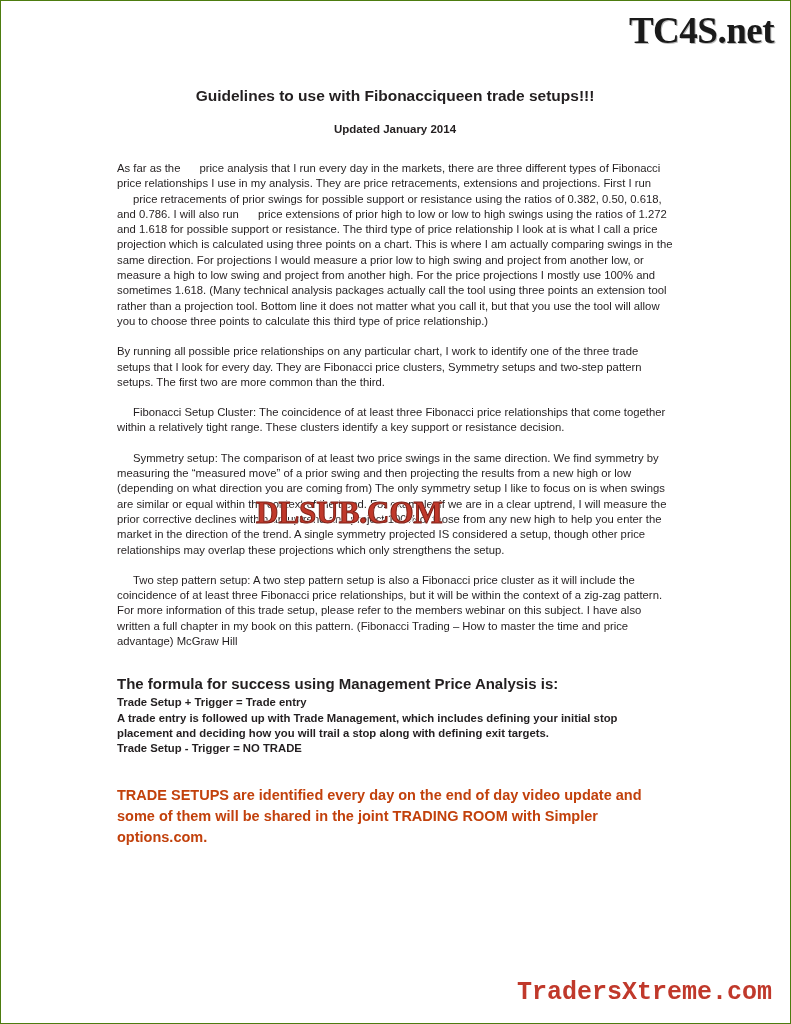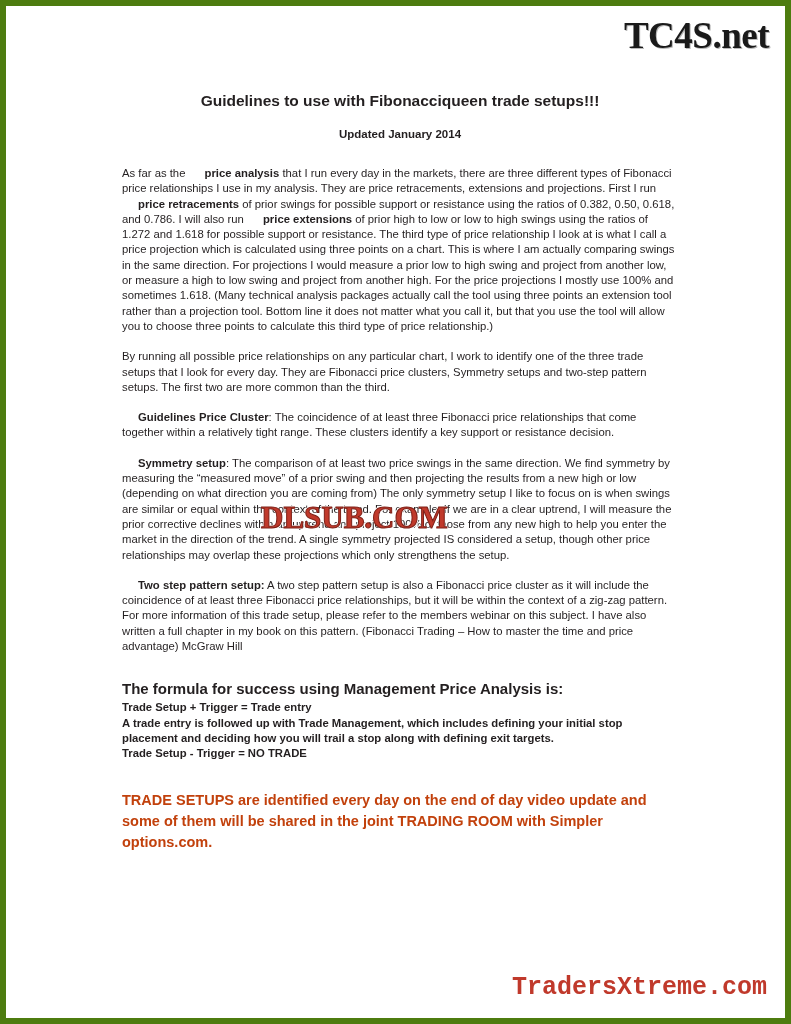--- a/index.html
+++ b/index.html
@@ -14,21 +14,21 @@
     font-family: "Liberation Sans", sans-serif;
     color: #231f20;
     overflow: hidden;
   }
   .page {
     position: absolute;
     left: 0; top: 0;
     width: 791px;
     height: 1024px;
     background: #ffffff;
-    border: 6px solid #4d7c0f;
+    border: 1px solid #4d7c0f;
     box-sizing: border-box;
   }
   
   .brand-top {
     position: absolute;
     right: 16px;
     top: 8px;
     font-family: "Liberation Serif", serif;
     font-weight: bold;
     font-size: 37px;
@@ -57,21 +57,21 @@
     margin: 0 0 26px 0;
     color: #231f20;
   }
   p.para {
     font-size: 11.3px;
     line-height: 15.3px;
     margin: 0 0 15px 0;
     text-align: left;
     color: #231f20;
   }
-  p.para b { font-weight: bold; padding-left: 16px; }
+  p.para b { font-weight: normal; padding-left: 16px; }
   h2.formula-head {
     font-size: 15px;
     font-weight: bold;
     margin: 26px 0 3px 0;
     color: #231f20;
   }
   .formula-line {
     font-size: 11.3px;
     line-height: 15.3px;
     margin: 0;
@@ -126,21 +126,21 @@
 
   <div class="brand-top">TC4S.net</div>
 
   <div class="doc">
 
     <h1 class="title">Guidelines to use with Fibonacciqueen trade setups!!!</h1>
     <div class="subtitle">Updated January 2014</div>
 
     <p class="para"><span>As far as the </span><b>price analysis</b><span> that I run every day in the markets, there are three different types of Fibonacci price relationships I use in my analysis. They are price retracements, extensions and projections. First I run </span><b>price retracements</b><span> of prior swings for possible support or resistance using the ratios of 0.382, 0.50, 0.618, and 0.786. I will also run </span><b>price extensions</b><span> of prior high to low or low to high swings using the ratios of 1.272 and 1.618 for possible support or resistance. The third type of price relationship I look at is what I call a price projection which is calculated using three points on a chart. This is where I am actually comparing swings in the same direction. For projections I would measure a prior low to high swing and project from another low, or measure a high to low swing and project from another high. For the price projections I mostly use 100% and sometimes 1.618. (Many technical analysis packages actually call the tool using three points an extension tool rather than a projection tool. Bottom line it does not matter what you call it, but that you use the tool will allow you to choose three points to calculate this third type of price relationship.)</span></p>
     <p class="para"><span>By running all possible price relationships on any particular chart, I work to identify one of the three trade setups that I look for every day. They are Fibonacci price clusters, Symmetry setups and two-step pattern setups. The first two are more common than the third.</span></p>
-    <p class="para"><b>Guidelines Price Cluster</b><span>: The coincidence of at least three Fibonacci price relationships that come together within a relatively tight range. These clusters identify a key support or resistance decision.</span></p>
+    <p class="para"><b>Fibonacci Setup Cluster</b><span>: The coincidence of at least three Fibonacci price relationships that come together within a relatively tight range. These clusters identify a key support or resistance decision.</span></p>
     <p class="para"><b>Symmetry setup</b><span>: The comparison of at least two price swings in the same direction. We find symmetry by measuring the “measured move” of a prior swing and then projecting the results from a new high or low (depending on what direction you are coming from) The only symmetry setup I like to focus on is when swings are similar or equal within the context of the trend. For example, if we are in a clear uptrend, I will measure the prior corrective declines within an uptrend and project 100% of those from any new high to help you enter the market in the direction of the trend. A single symmetry projected IS considered a setup, though other price relationships may overlap these projections which only strengthens the setup.</span></p>
     <p class="para"><b>Two step pattern setup:</b><span> A two step pattern setup is also a Fibonacci price cluster as it will include the coincidence of at least three Fibonacci price relationships, but it will be within the context of a zig-zag pattern. For more information of this trade setup, please refer to the members webinar on this subject. I have also written a full chapter in my book on this pattern. (Fibonacci Trading – How to master the time and price advantage) McGraw Hill</span></p>
 
     <h2 class="formula-head">The formula for success using Management Price Analysis is:</h2>
     <p class="formula-line">Trade Setup + Trigger = Trade entry</p>
     <p class="formula-line">A trade entry is followed up with Trade Management, which includes defining your initial stop placement and deciding how you will trail a stop along with defining exit targets.</p>
     <p class="formula-line">Trade Setup - Trigger = NO TRADE</p>
 
     <div class="green-block">TRADE SETUPS are identified every day on the end of day video update and some of them will be shared in the joint TRADING ROOM with Simpler options.com.</div>
 

